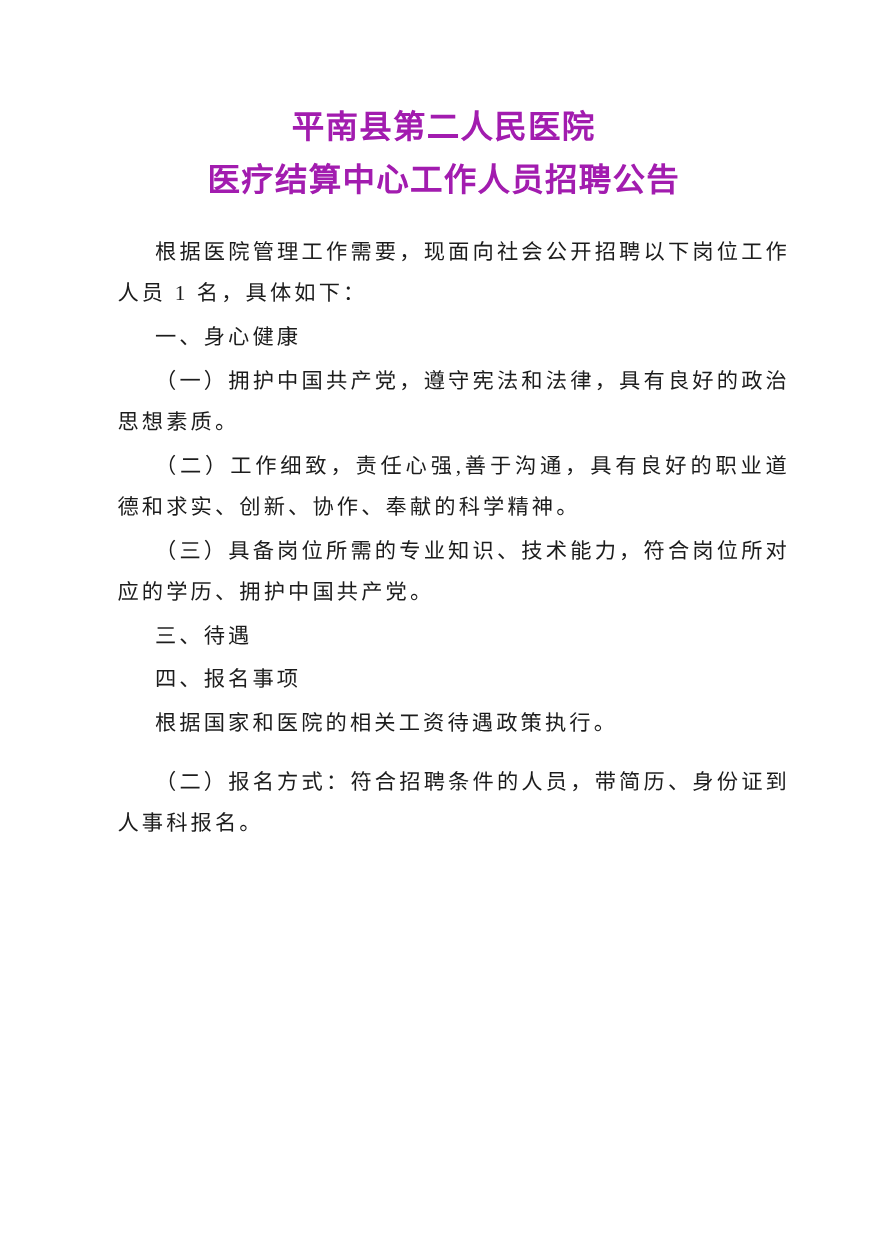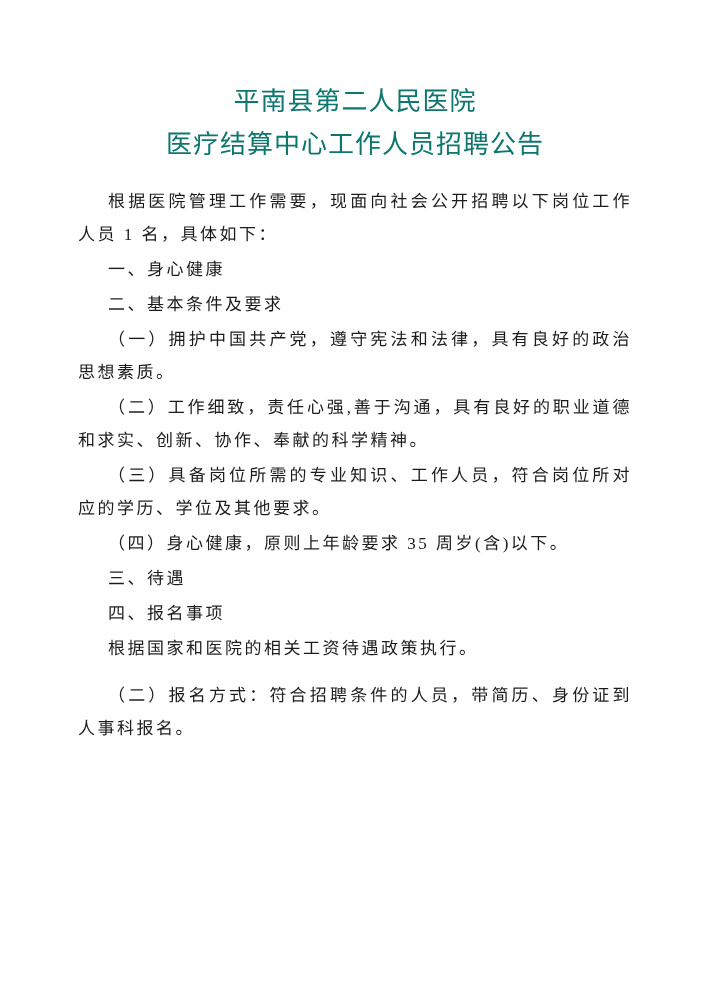--- a/index.html
+++ b/index.html
@@ -13,33 +13,33 @@
   .page {
     position: relative;
     width: 707px; height: 1000px;
     background: #ffffff;
     box-sizing: border-box;
     padding: 80px 75px 0 78px;
   }
   .doc-title {
     text-align: center;
     font-size: 26px;
-    font-weight: normal;
-    color: #0f766e;
+    font-weight: bold;
+    color: #a21caf;
     line-height: 43px;
     letter-spacing: 1px;
   }
   .body-text {
     font-size: 17px;
     line-height: 33px;
     letter-spacing: 2.5px;
     text-align: justify;
   }
   p.para {
-    margin: 2px 0 0 0;
+    margin: 2px 0 0 16px;
     text-indent: 30px;
   }
   p.para.first { margin-top: 19px; }
   p.para.mt-lg { margin-top: 10px; }
   p.para.mt-xl { margin-top: 14px; }
   table.position-table {
     border-collapse: collapse;
     table-layout: fixed;
     width: 553px;
     margin-top: -6px;
@@ -70,25 +70,23 @@
     <div>医疗结算中心工作人员招聘公告</div>
   </div>
 
   <div class="body-text">
 
     <p class="para first">根据医院管理工作需要，现面向社会公开招聘以下岗位工作人员 1 名，具体如下：</p>
 
     <p class="para">一、身心健康</p>
 
 
-    <p class="para">二、基本条件及要求</p>
     <p class="para">（一）拥护中国共产党，遵守宪法和法律，具有良好的政治思想素质。</p>
     <p class="para">（二）工作细致，责任心强,善于沟通，具有良好的职业道德和求实、创新、协作、奉献的科学精神。</p>
-    <p class="para">（三）具备岗位所需的专业知识、工作人员，符合岗位所对应的学历、学位及其他要求。</p>
-    <p class="para">（四）身心健康，原则上年龄要求 35 周岁(含)以下。</p>
+    <p class="para">（三）具备岗位所需的专业知识、技术能力，符合岗位所对应的学历、拥护中国共产党。</p>
 
     <p class="para">三、待遇</p>
     <p class="para">四、报名事项</p>
 
     <p class="para">根据国家和医院的相关工资待遇政策执行。</p>
     <p class="para mt-xl">（二）报名方式：符合招聘条件的人员，带简历、身份证到人事科报名。</p>
 
   </div>
 </div>
 

